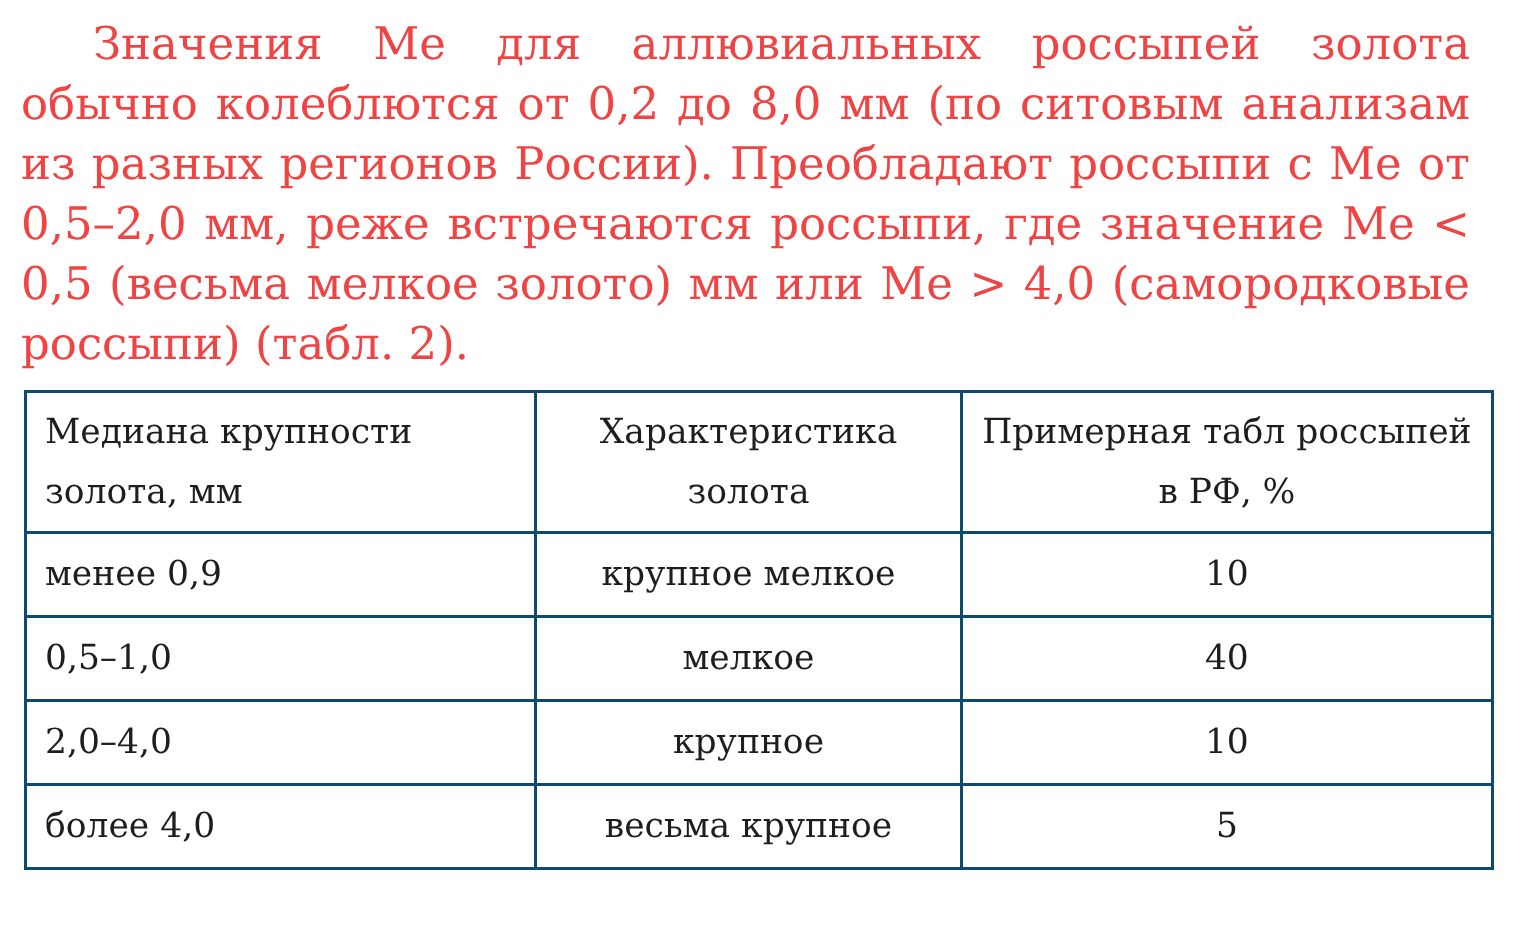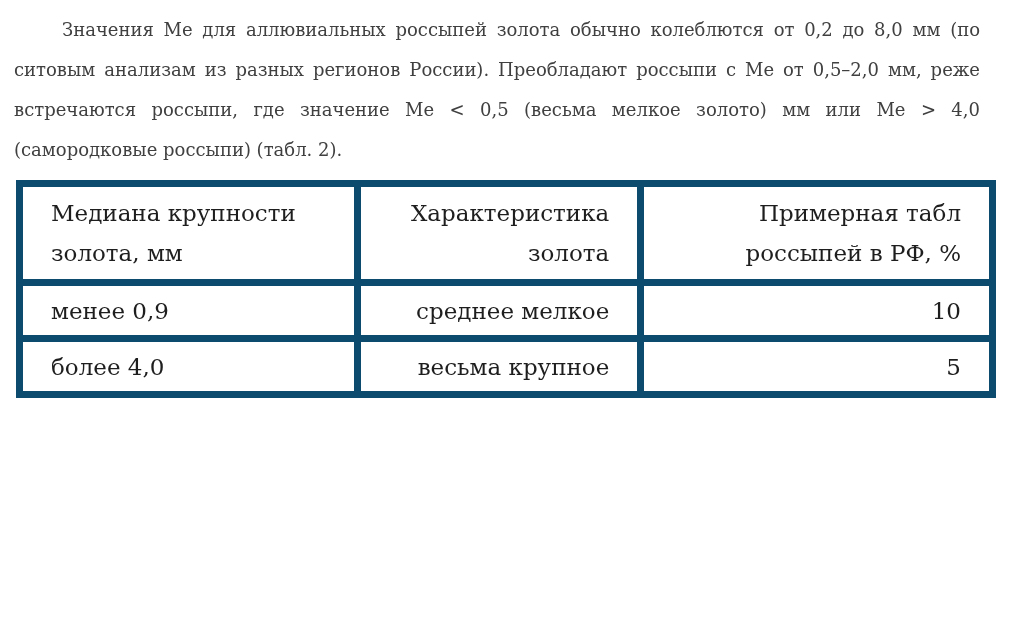--- a/index.html
+++ b/index.html
@@ -12,65 +12,65 @@
     overflow: hidden;
   }
   .page {
     width: 1024px;
     height: 629px;
     padding-top: 10px;
   }
   .body-paragraph {
     margin-left: 14px;
     width: 966px;
-    font-size: 18px;
+    font-size: 30px;
     line-height: 40px;
     text-align: justify;
     text-indent: 48px;
-    color: #404040;
+    color: #ef4444;
   }
   .table-caption {
     margin-top: 28px;
     margin-left: 16px;
     width: 980px;
     font-size: 23px;
     line-height: 26px;
     text-align: center;
     color: #1e1e1e;
   }
   table.data-table {
     margin-top: 10px;
     margin-left: 16px;
     width: 980px;
     border-collapse: collapse;
     font-size: 23px;
     color: #1e1e1e;
   }
   table.data-table th,
   table.data-table td {
-    border: 7px solid #0c4a6e;
-    padding: 6px 28px;
+    border: 2px solid #0c4a6e;
+    padding: 6px 12px;
     margin-top: 43px;
   }
   table.data-table thead th {
     font-weight: normal;
     vertical-align: top;
     line-height: 40px;
     height: 93px;
   }
   table.data-table tbody td {
     vertical-align: middle;
     height: 56px;
     line-height: 28px;
   }
   .col-median   { width: 341px; }
   .col-character{ width: 284px; }
   .col-share    { width: 355px; }
   .al { text-align: left; }
-  .ac { text-align: right; border-radius: 28px; }
+  .ac { text-align: center; border-radius: 28px; }
 </style>
 </head>
 <body>
 
 <div class="page">
 
   <p class="body-paragraph">Значения Me для аллювиальных россыпей золота обычно колеблются от 0,2 до 8,0 мм (по ситовым анализам из разных регионов России). Преобладают россыпи с Me от 0,5–2,0 мм, реже встречаются россыпи, где значение Me &lt; 0,5 (весьма мелкое золото) мм или Me &gt; 4,0 (самородковые россыпи) (табл. 2).</p>
 
 
   <table class="data-table">
@@ -82,21 +82,31 @@
     <thead>
       <tr>
         <th class="al">Медиана крупности золота, мм</th>
         <th class="ac">Характеристика золота</th>
         <th class="ac">Примерная табл россыпей в РФ, %</th>
       </tr>
     </thead>
     <tbody>
       <tr>
         <td class="al">менее 0,9</td>
-        <td class="ac">среднее мелкое</td>
+        <td class="ac">крупное мелкое</td>
+        <td class="ac">10</td>
+      </tr>
+      <tr>
+        <td class="al">0,5–1,0</td>
+        <td class="ac">мелкое</td>
+        <td class="ac">40</td>
+      </tr>
+      <tr>
+        <td class="al">2,0–4,0</td>
+        <td class="ac">крупное</td>
         <td class="ac">10</td>
       </tr>
       <tr>
         <td class="al">более 4,0</td>
         <td class="ac">весьма крупное</td>
         <td class="ac">5</td>
       </tr>
     </tbody>
   </table>
 

